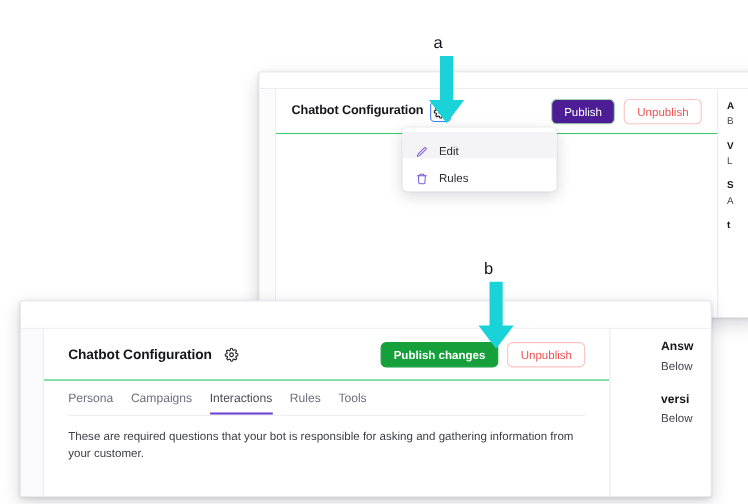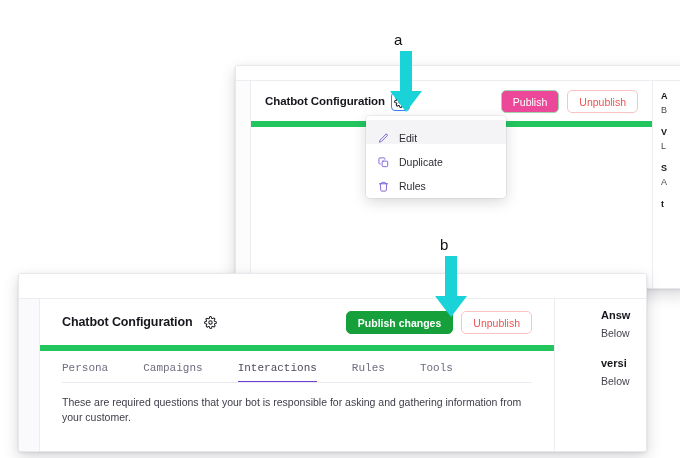--- a/index.html
+++ b/index.html
@@ -70,21 +70,21 @@
     box-sizing: border-box;
   }
 
   
   .cfg-header {
     display: flex;
     align-items: center;
     padding: 0 14px;
     height: 40px;
     flex: 0 0 40px;
-    border-bottom: 6px solid #22c55e;
+    border-bottom: 1px solid #22c55e;
     background: #ffffff;
   }
   .cfg-title {
     font-size: 11.5px;
     font-weight: bold;
     color: #16161d;
     letter-spacing: -0.1px;
     white-space: nowrap;
   }
   .gear-wrap {
@@ -112,21 +112,21 @@
     border-radius: 5px;
     padding: 0 11px;
     height: 23px;
     line-height: 23px;
     box-sizing: border-box;
     white-space: nowrap;
     cursor: pointer;
     border: 1px solid transparent;
   }
   .btn-publish-muted {
-    background: #ec4899;
+    background: #4c1d95;
     color: #ffffff;
     border-color: #9ed5ad;
   }
   .btn-publish-active {
     background: #15a03c;
     color: #ffffff;
     border-color: #15a03c;
     font-weight: bold;
     font-size: 10.5px;
   }
@@ -192,27 +192,26 @@
   #shot-b .rightpane { width: 92px; padding-left: 46px; }
   #shot-b .shot-topstrip { height: 24px; }
   #shot-b .shot-body { height: calc(100% - 24px); }
   #shot-b .rail { width: 20px; flex: 0 0 20px; background: #fafafc; }
   #shot-b .cfg-header { height: 46px; flex: 0 0 46px; padding: 0 22px; }
   #shot-b .cfg-title { font-size: 12.5px; }
   #shot-b .gear-wrap { width: 15px; height: 15px; margin-left: 10px; }
 
   .tabs-row {
     display: flex;
-    align-items: center;
-    gap: 35px;
+    align-items: flex-end;
+    gap: 16px;
     padding: 12px 22px 0 22px;
     height: 31px;
     flex: 0 0 31px;
     box-sizing: border-box;
-    font-family: Liberation Mono, monospace;
   }
   .tab {
     font-size: 11px;
     color: #6e6e80;
     padding-bottom: 7px;
     border-bottom: 2px solid transparent;
     cursor: pointer;
     white-space: nowrap;
   }
   .tab.active {
@@ -305,29 +304,20 @@
       <span class="menu-ico">
         <svg width="11" height="11" viewBox="0 0 24 24" fill="none" stroke="#7c5cd6" stroke-width="2" stroke-linecap="round" stroke-linejoin="round">
           <path d="M17 3a2.1 2.1 0 0 1 3 3L7.5 18.5 3 20l1.5-4.5L17 3z"></path>
         </svg>
       </span>
       <span>Edit</span>
     </div>
     <div class="menu-item">
       <span class="menu-ico">
         <svg width="11" height="11" viewBox="0 0 24 24" fill="none" stroke="#7c5cd6" stroke-width="2" stroke-linecap="round" stroke-linejoin="round">
-          <rect x="9" y="9" width="12" height="12" rx="2"></rect>
-          <path d="M5 15H4a2 2 0 0 1-2-2V4a2 2 0 0 1 2-2h9a2 2 0 0 1 2 2v1"></path>
-        </svg>
-      </span>
-      <span>Duplicate</span>
-    </div>
-    <div class="menu-item">
-      <span class="menu-ico">
-        <svg width="11" height="11" viewBox="0 0 24 24" fill="none" stroke="#7c5cd6" stroke-width="2" stroke-linecap="round" stroke-linejoin="round">
           <path d="M3 6h18"></path>
           <path d="M8 6V4a1 1 0 0 1 1-1h6a1 1 0 0 1 1 1v2"></path>
           <path d="M19 6l-1 14a2 2 0 0 1-2 2H8a2 2 0 0 1-2-2L5 6"></path>
         </svg>
       </span>
       <span>Rules</span>
     </div>
   </div>
 
   <div class="shot" id="shot-b">

